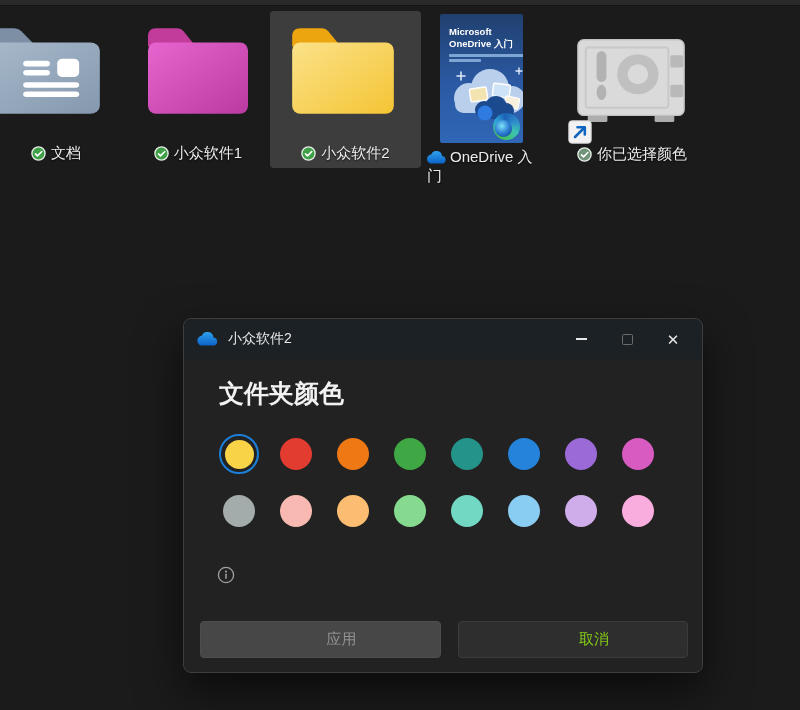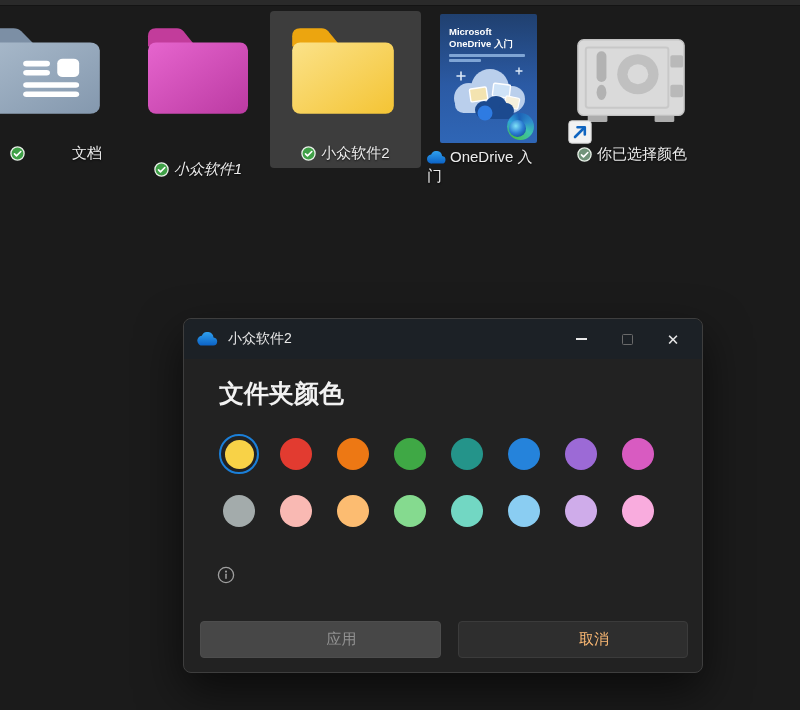--- a/index.html
+++ b/index.html
@@ -12,21 +12,21 @@
     color:#ececec;font-size:15px;height:20px;text-shadow:0 1px 2px rgba(0,0,0,.8);white-space:nowrap;}
   .badge{flex:0 0 auto;display:block;}
   .sel-bg{position:absolute;left:270px;top:11px;width:151px;height:157px;background:#3d3d3d;border-radius:4px;}
 
   .foldersvg{position:absolute;}
   .f1{left:-34px;top:20px;width:146px;height:102px;}
   .f2{left:138px;top:20px;width:120px;height:102px;}
   .f3{left:282px;top:20px;width:122px;height:102px;}
 
   
-  .pdf{position:absolute;left:440px;top:14px;width:97px;height:129px;border-radius:2px;
+  .pdf{position:absolute;left:440px;top:14px;width:83px;height:129px;border-radius:2px;
     background:linear-gradient(180deg,#20406f 0%,#2b5aa4 55%,#2f66b6 100%);overflow:hidden;}
   .pdf-title{position:absolute;left:9px;top:12px;color:#fff;font-weight:bold;font-size:9.5px;line-height:11.5px;}
   .pdf-sub{position:absolute;left:9px;top:40px;}
   .pdf-sub i{display:block;background:#8fb4e0;opacity:.85;height:2.5px;border-radius:1px;}
   .pdf-sub i:first-child{width:76px;margin-bottom:2.5px}
   .pdf-sub i:last-child{width:32px}
   .pdf-cloud{position:absolute;left:3px;top:50px;}
   .edge{position:absolute;right:3px;bottom:3px;width:27px;height:27px;border-radius:50%;
     background:conic-gradient(from 130deg at 50% 45%,#3cc3b0,#46be4c 80deg,#2fa5dc 160deg,#1c61b5 220deg,#2e8ccc 300deg,#3cc3b0);}
   .edge::after{content:"";position:absolute;width:62%;height:62%;left:9%;top:27%;border-radius:50%;
@@ -57,21 +57,21 @@
   .row1{top:115px}.row2{top:172px}
   .cell{width:40px;height:40px;border-radius:50%;display:flex;align-items:center;justify-content:center;cursor:pointer;}
   .cell.selected{border:2.6px solid #1b7fd8;}
   .dot{width:32px;height:32px;border-radius:50%;}
   .cell.selected .dot{width:29px;height:29px;}
 
   .info-row{position:absolute;left:33px;top:247px;display:flex;align-items:center;gap:8px;
     color:#d4d4d4;font-size:16px;}
   .btn{position:absolute;top:302px;height:37px;border-radius:4px;font-size:15px;border:none;cursor:pointer;padding-left:48px;}
   .btn.apply{left:16px;width:241px;background:#474747;color:#929292;border:1px solid #4d4d4d;}
-  .btn.cancel{left:274px;width:230px;background:#2e2e2e;color:#fdba74;border:1px solid #3b3b3b;}
+  .btn.cancel{left:274px;width:230px;background:#2e2e2e;color:#84cc16;border:1px solid #3b3b3b;}
 </style>
 </head>
 <body>
 
 <div id="stage">
   <div class="topstrip"></div>
 
   <div class="sel-bg"></div>
 
   <div>
@@ -83,41 +83,41 @@
           </linearGradient>
         </defs>
       <path d="M10 26 V16 q0-8 8-8 h21 q4 0 6.5 3 L55 22.5 z" fill="#7c8fa5"></path>
       <rect x="10" y="22" width="100" height="70" rx="8" fill="url(#gdoc)"></rect>
       <rect x="47" y="40" width="22" height="5.5" rx="2.7" fill="#ffffff"></rect>
       <rect x="47" y="49" width="22" height="5.5" rx="2.7" fill="#ffffff"></rect>
       <rect x="75" y="38" width="18" height="18" rx="4.5" fill="#ffffff"></rect>
       <rect x="47" y="61" width="46" height="5.5" rx="2.7" fill="#ffffff"></rect>
       <rect x="47" y="70" width="46" height="5.5" rx="2.7" fill="#ffffff"></rect>
     </svg>
-    <div class="tile-label" style="left:10px;top:143px;width:92px;justify-content:space-between;">
+    <div class="tile-label" style="left:10px;top:143px;width:92px;">
       <svg class="badge" width="15" height="15" viewBox="0 0 15 15">
         <circle cx="7.5" cy="7.5" r="6.6" stroke="#e9f1e9" stroke-width="1.3" fill="#3fa047"></circle>
         <path d="M4.5 7.9 l2 2 L10.8 5.5" stroke="#ffffff" stroke-width="1.6" fill="none" stroke-linecap="round" stroke-linejoin="round"></path>
       </svg>
       <span>文档</span>
     </div>
   </div>
 
   <div>
     <svg class="foldersvg f2" viewBox="0 0 120 100" preserveAspectRatio="none">
       <defs>
           <linearGradient id="gpink" x1="0" y1="0" x2="1" y2="1">
         <stop offset="0" stop-color="#e665ce"></stop>
             <stop offset="1" stop-color="#bb3aa2"></stop>
           </linearGradient>
         </defs>
       <path d="M10 26 V16 q0-8 8-8 h21 q4 0 6.5 3 L55 22.5 z" fill="#c23c9b"></path>
       <rect x="10" y="22" width="100" height="70" rx="8" fill="url(#gpink)"></rect>
     </svg>
-    <div class="tile-label" style="left:140px;top:159px;width:116px;font-style:italic;">
+    <div class="tile-label" style="left:140px;top:143px;width:116px;">
       <svg class="badge" width="15" height="15" viewBox="0 0 15 15">
         <circle cx="7.5" cy="7.5" r="6.6" stroke="#e9f1e9" stroke-width="1.3" fill="#3fa047"></circle>
         <path d="M4.5 7.9 l2 2 L10.8 5.5" stroke="#ffffff" stroke-width="1.6" fill="none" stroke-linecap="round" stroke-linejoin="round"></path>
       </svg>
       <span>小众软件1</span>
     </div>
   </div>
 
   <div>
     <svg class="foldersvg f3" viewBox="0 0 120 100" preserveAspectRatio="none">

